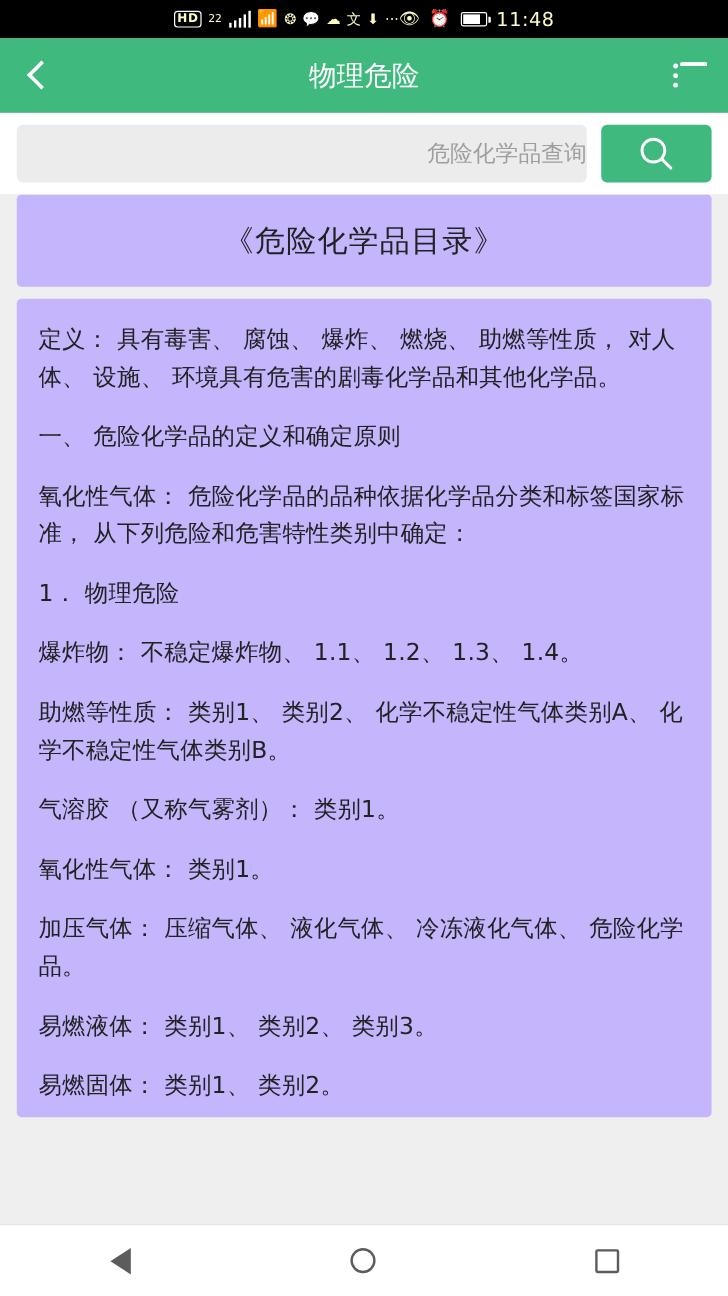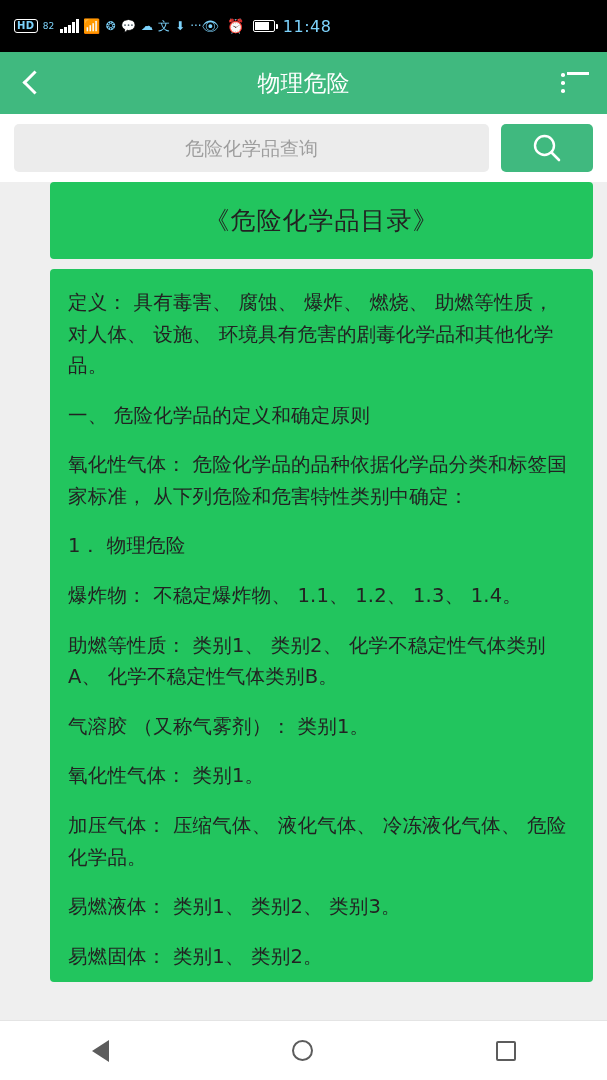--- a/index.html
+++ b/index.html
@@ -6,22 +6,22 @@
   html, body {
     width:607px; height:1080px;
     background:#ffffff;
     font-family:"DejaVu Sans", sans-serif;
     overflow:hidden;
   }
   .phone { width:607px; height:1080px; display:flex; flex-direction:column; background:#efefef; }
 
   
   .statusbar {
-    height:52px; background:#000; color:#7dd3fc;
-    display:flex; align-items:center; justify-content:flex-start;
+    height:32px; background:#000; color:#fef9c3;
+    display:flex; align-items:center; justify-content:center;
     padding:0 14px; flex:none;
   }
   .sb-left { display:flex; align-items:center; gap:5px; }
   .sb-right { display:flex; align-items:center; gap:8px; }
   .hd-badge {
     font-size:10px; font-weight:bold; letter-spacing:0.5px;
     border:1.5px solid #fff; border-radius:3px; padding:0 2px; line-height:12px;
   }
   .sig { display:flex; align-items:flex-end; gap:1.5px; height:14px; }
   .sig i { display:block; width:2.5px; background:#fff; }
@@ -68,34 +68,34 @@
   .menu-icon .dt:nth-of-type(1){top:1px}
   .menu-icon .dt:nth-of-type(2){top:9px}
   .menu-icon .dt:nth-of-type(3){top:17px}
 
   
   .searchbar {
     background:#fff; padding:10px 14px; display:flex; align-items:center; gap:12px; flex:none;
   }
   .search-input {
     flex:1; height:48px; background:#ececec; border:none; border-radius:5px;
-    text-align:center; font-size:19px; color:#9a9a9a;
+    text-align:right; font-size:19px; color:#9a9a9a;
     font-family:"DejaVu Sans", sans-serif;
   }
   .search-input::placeholder{ color:#9e9e9e; }
   .search-btn {
     width:92px; height:48px; background:#40b97f; border-radius:5px;
     display:flex; align-items:center; justify-content:center; border:none; cursor:pointer;
   }
   .search-btn svg { display:block; }
 
   
   .content { flex:1; overflow:hidden; padding:0 14px; background:#efefef; }
   .card {
-    background:#22c55e; border-radius:4px; margin-bottom:10px;margin-left:36px;
+    background:#c4b5fd; border-radius:4px; margin-bottom:10px;
   }
   .card.title-card { padding:22px 16px; text-align:center; }
   .doc-title { font-size:25px; color:#222; letter-spacing:1px; }
   .card.body-card { padding:18px 18px 10px 18px; }
   .para {
     font-size:19.5px; line-height:1.62; color:#222; margin-bottom:18px;
     letter-spacing:0.2px;
   }
   .para:last-child{ margin-bottom:0; }
 
@@ -109,21 +109,21 @@
   .nav-recent { width:20px;height:20px;border:2.4px solid #5c5c5c;border-radius:2px; }
 </style>
 </head>
 <body>
 
 <div class="phone">
 
   <div class="statusbar">
     <div class="sb-left">
       <span class="hd-badge">HD</span>
-      <span class="sup">82</span>
+      <span class="sup">22</span>
       <span class="sig">
           <i></i>
           <i></i>
           <i></i>
           <i></i>
           <i></i>
         </span>
       <span class="ic">📶</span>
       <span class="ic ic-sm">❂</span>
       <span class="ic ic-sm">💬</span>

